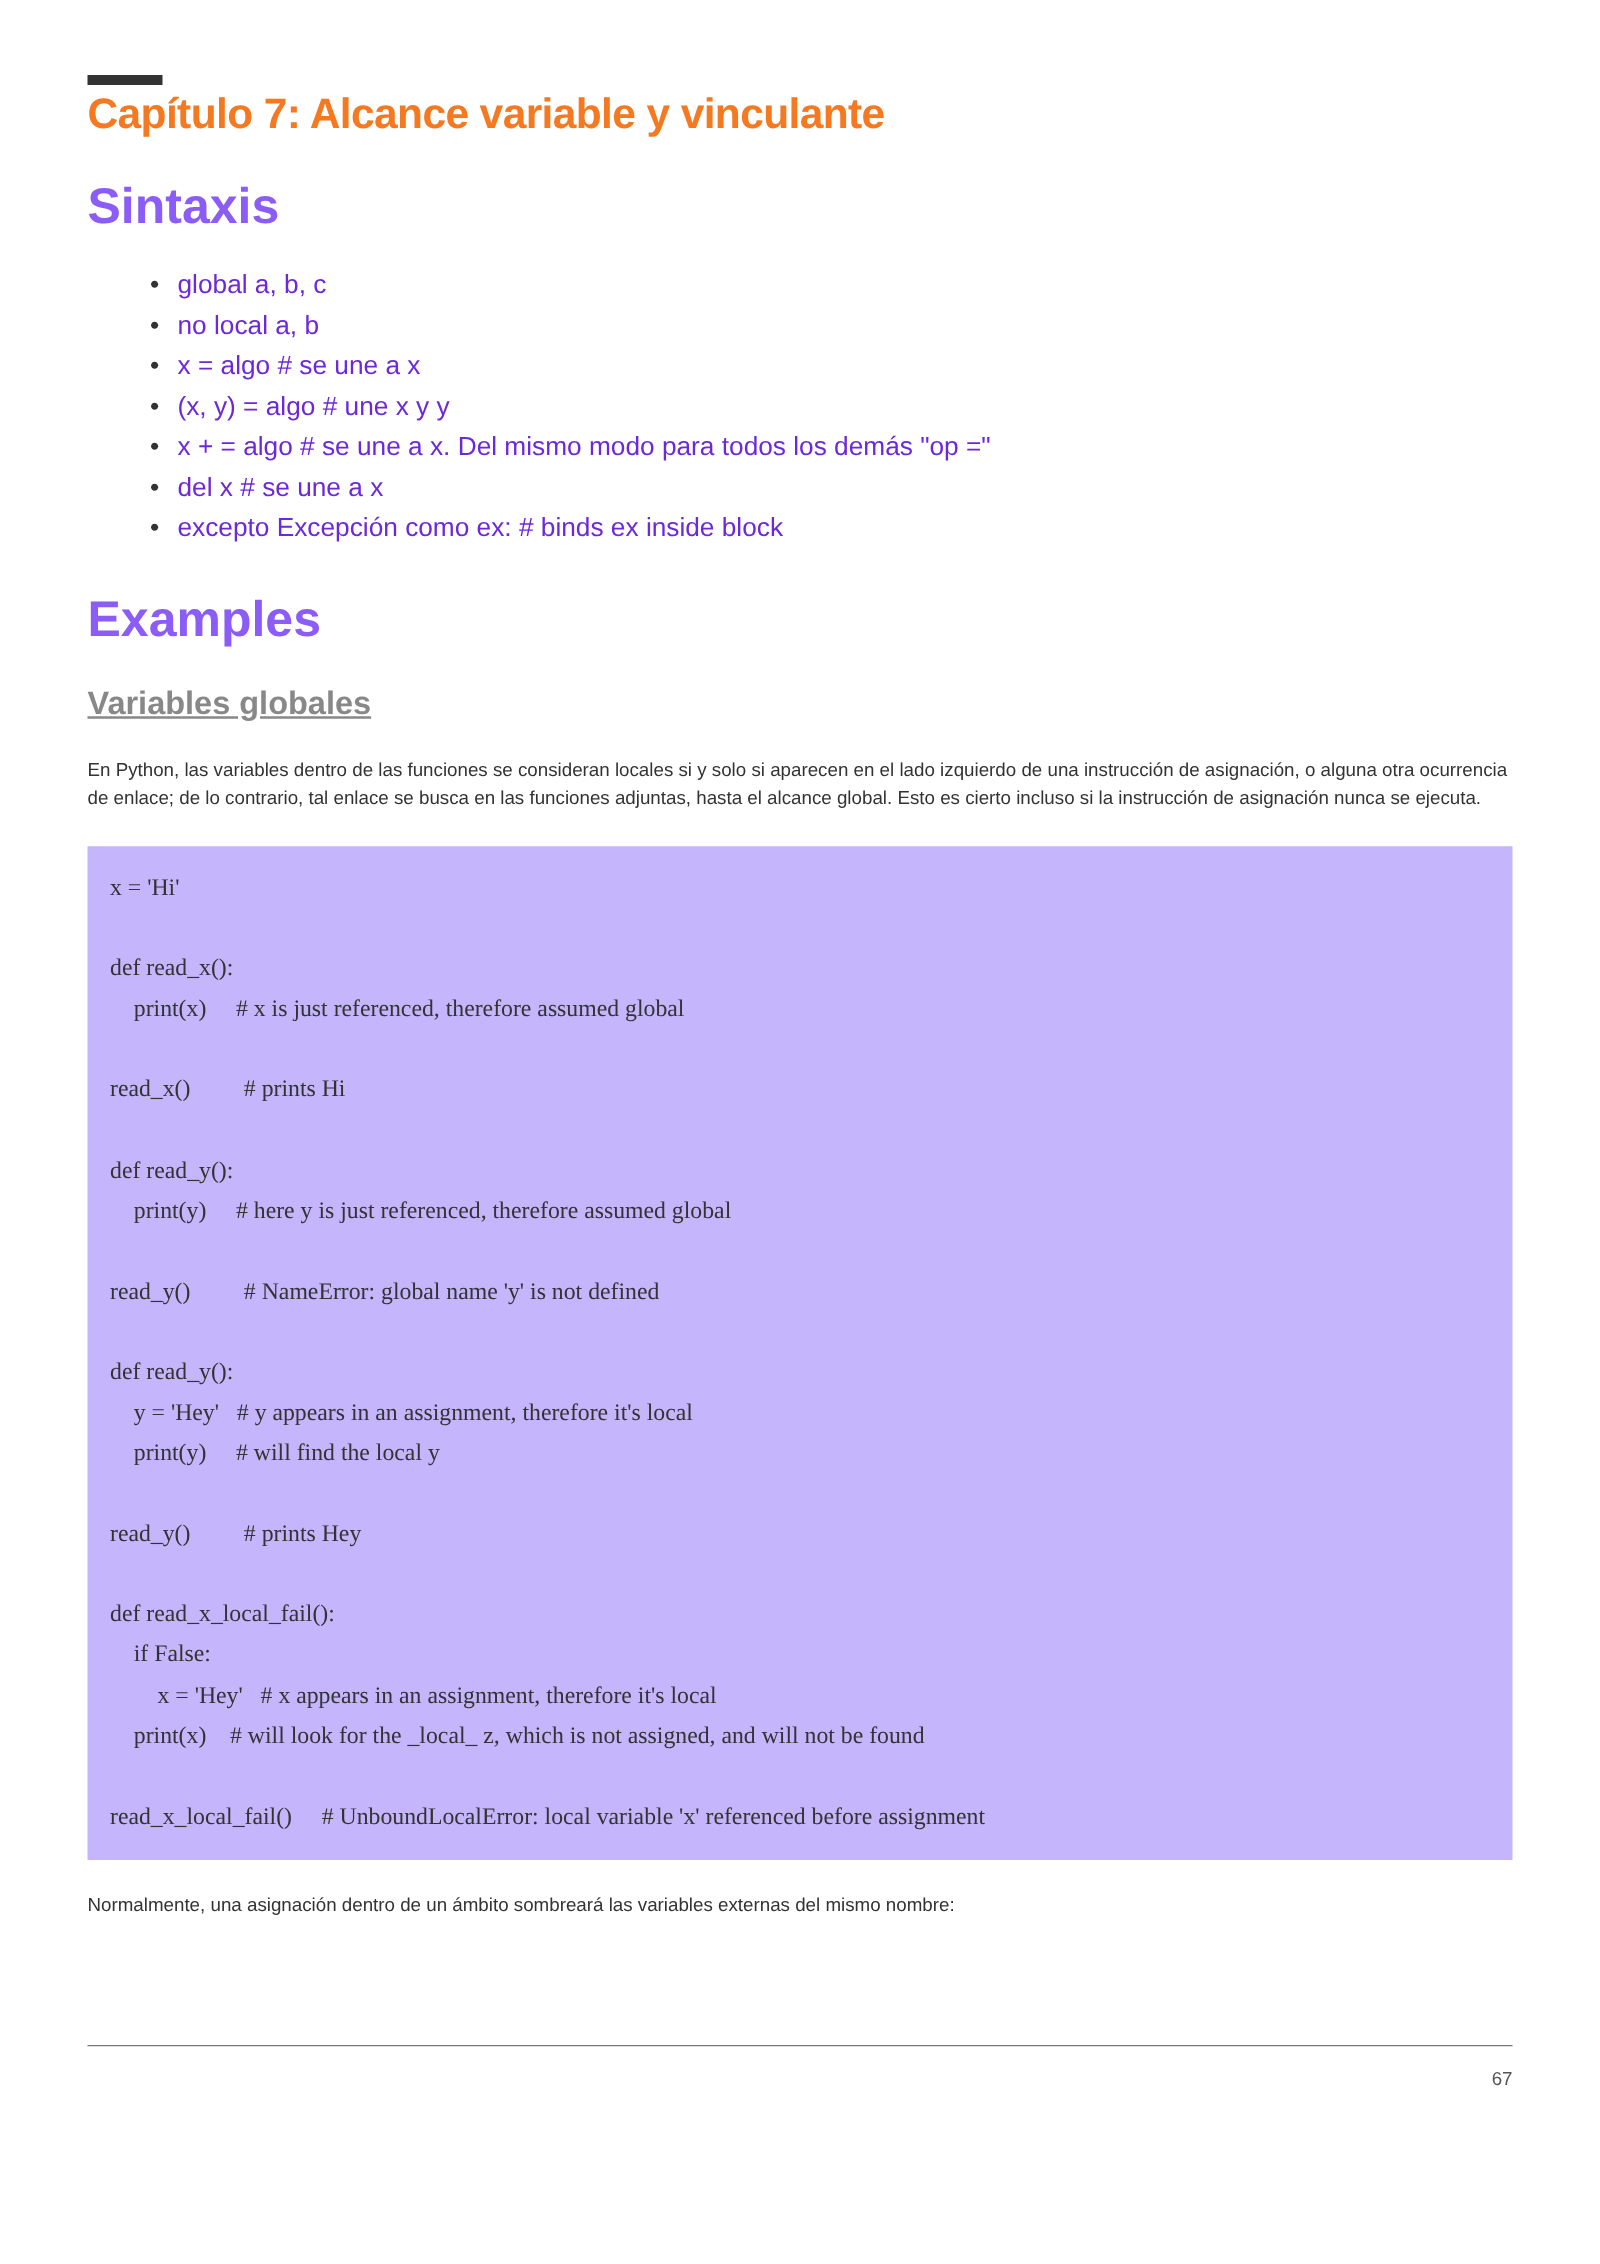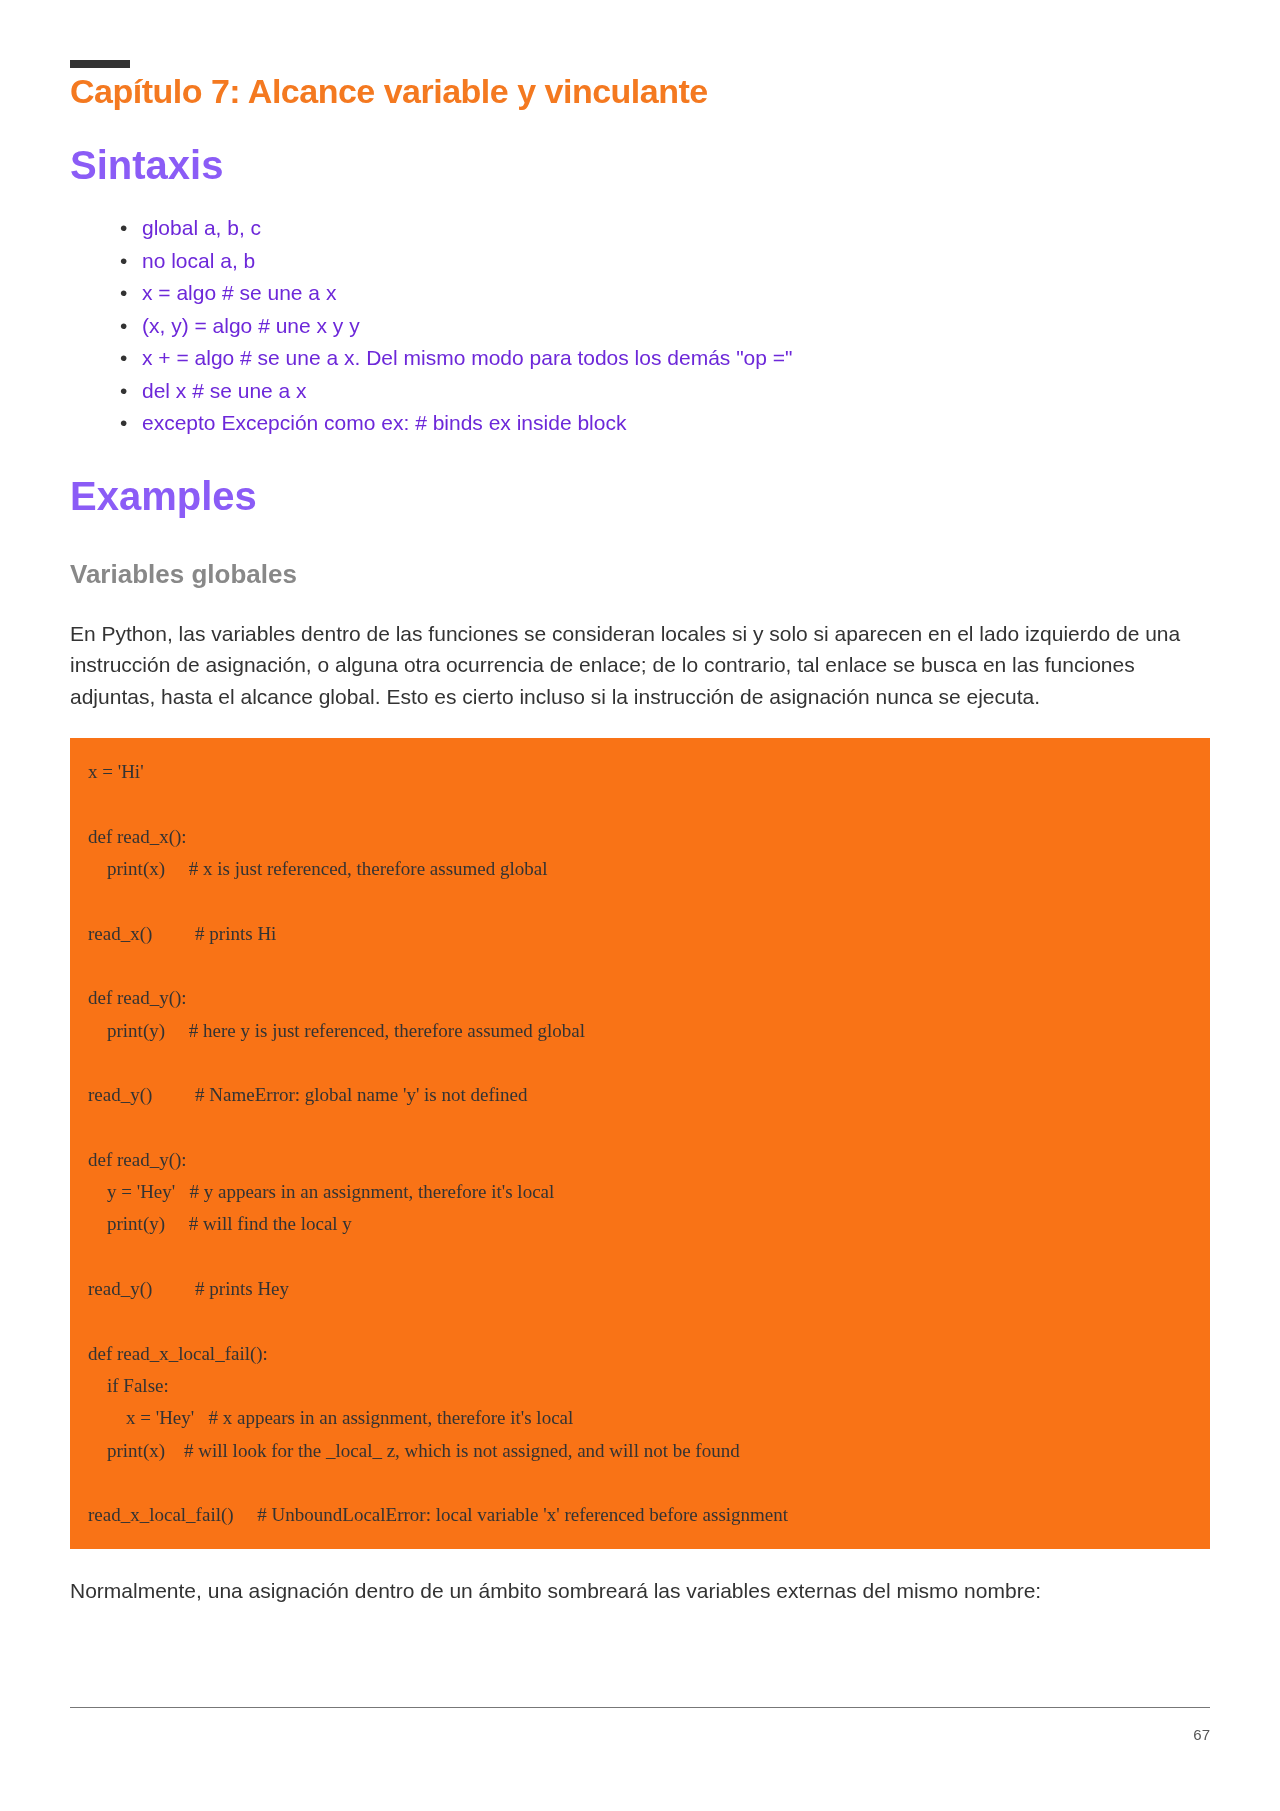--- a/index.html
+++ b/index.html
@@ -49,31 +49,32 @@
       content: "•";
       position: absolute;
       left: 0;
       top: 0;
       color: #333;
     }
     h3.subsection {
       color: #888;
       font-size: 26px;
       font-weight: bold;
-      margin-top: 40px;
+      margin-top: 28px;
       margin-bottom: 28px;
+      text-decoration: underline;
     }
     p.body-text {
-      font-size: 21px;
+      font-size: 15px;
       color: #333;
       line-height: 1.5;
       margin-bottom: 26px;
     }
     pre.code-block {
-      background: #f97316;
+      background: #c4b5fd;
       padding: 18px 18px;
       font-family: "Times New Roman", Times, serif;
       font-size: 19px;
       color: #333;
       line-height: 1.7;
       white-space: pre;
       overflow-x: auto;
       margin-bottom: 26px;
     }
     .footer-rule {

